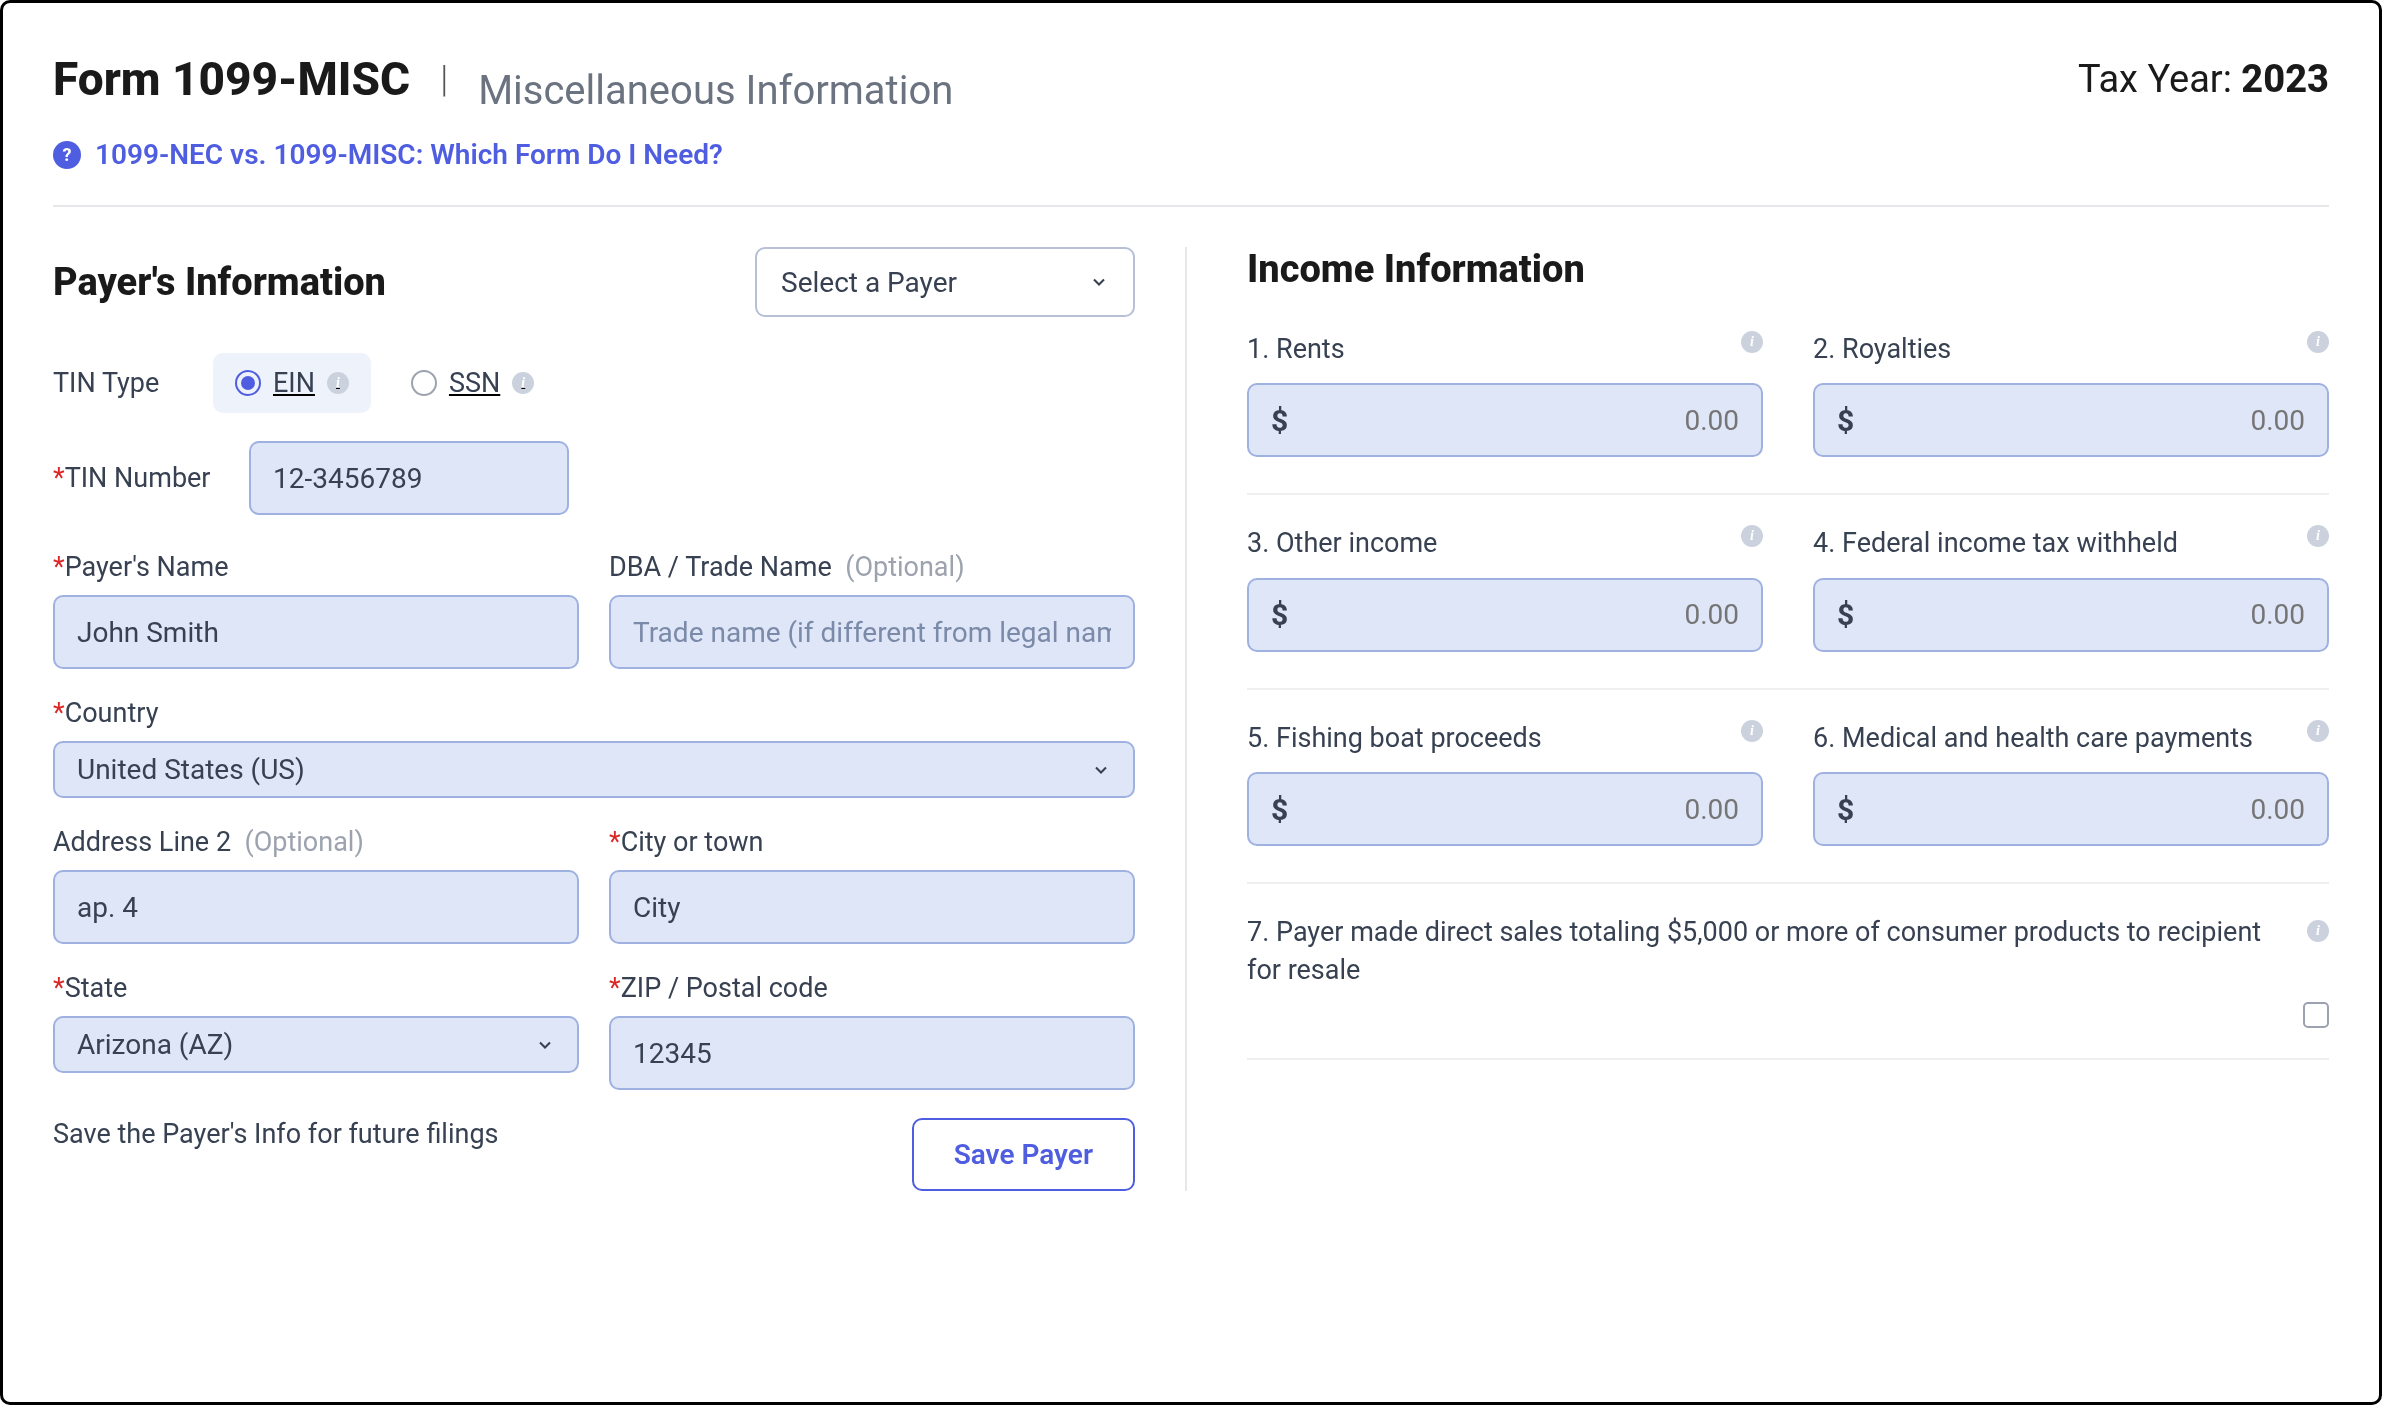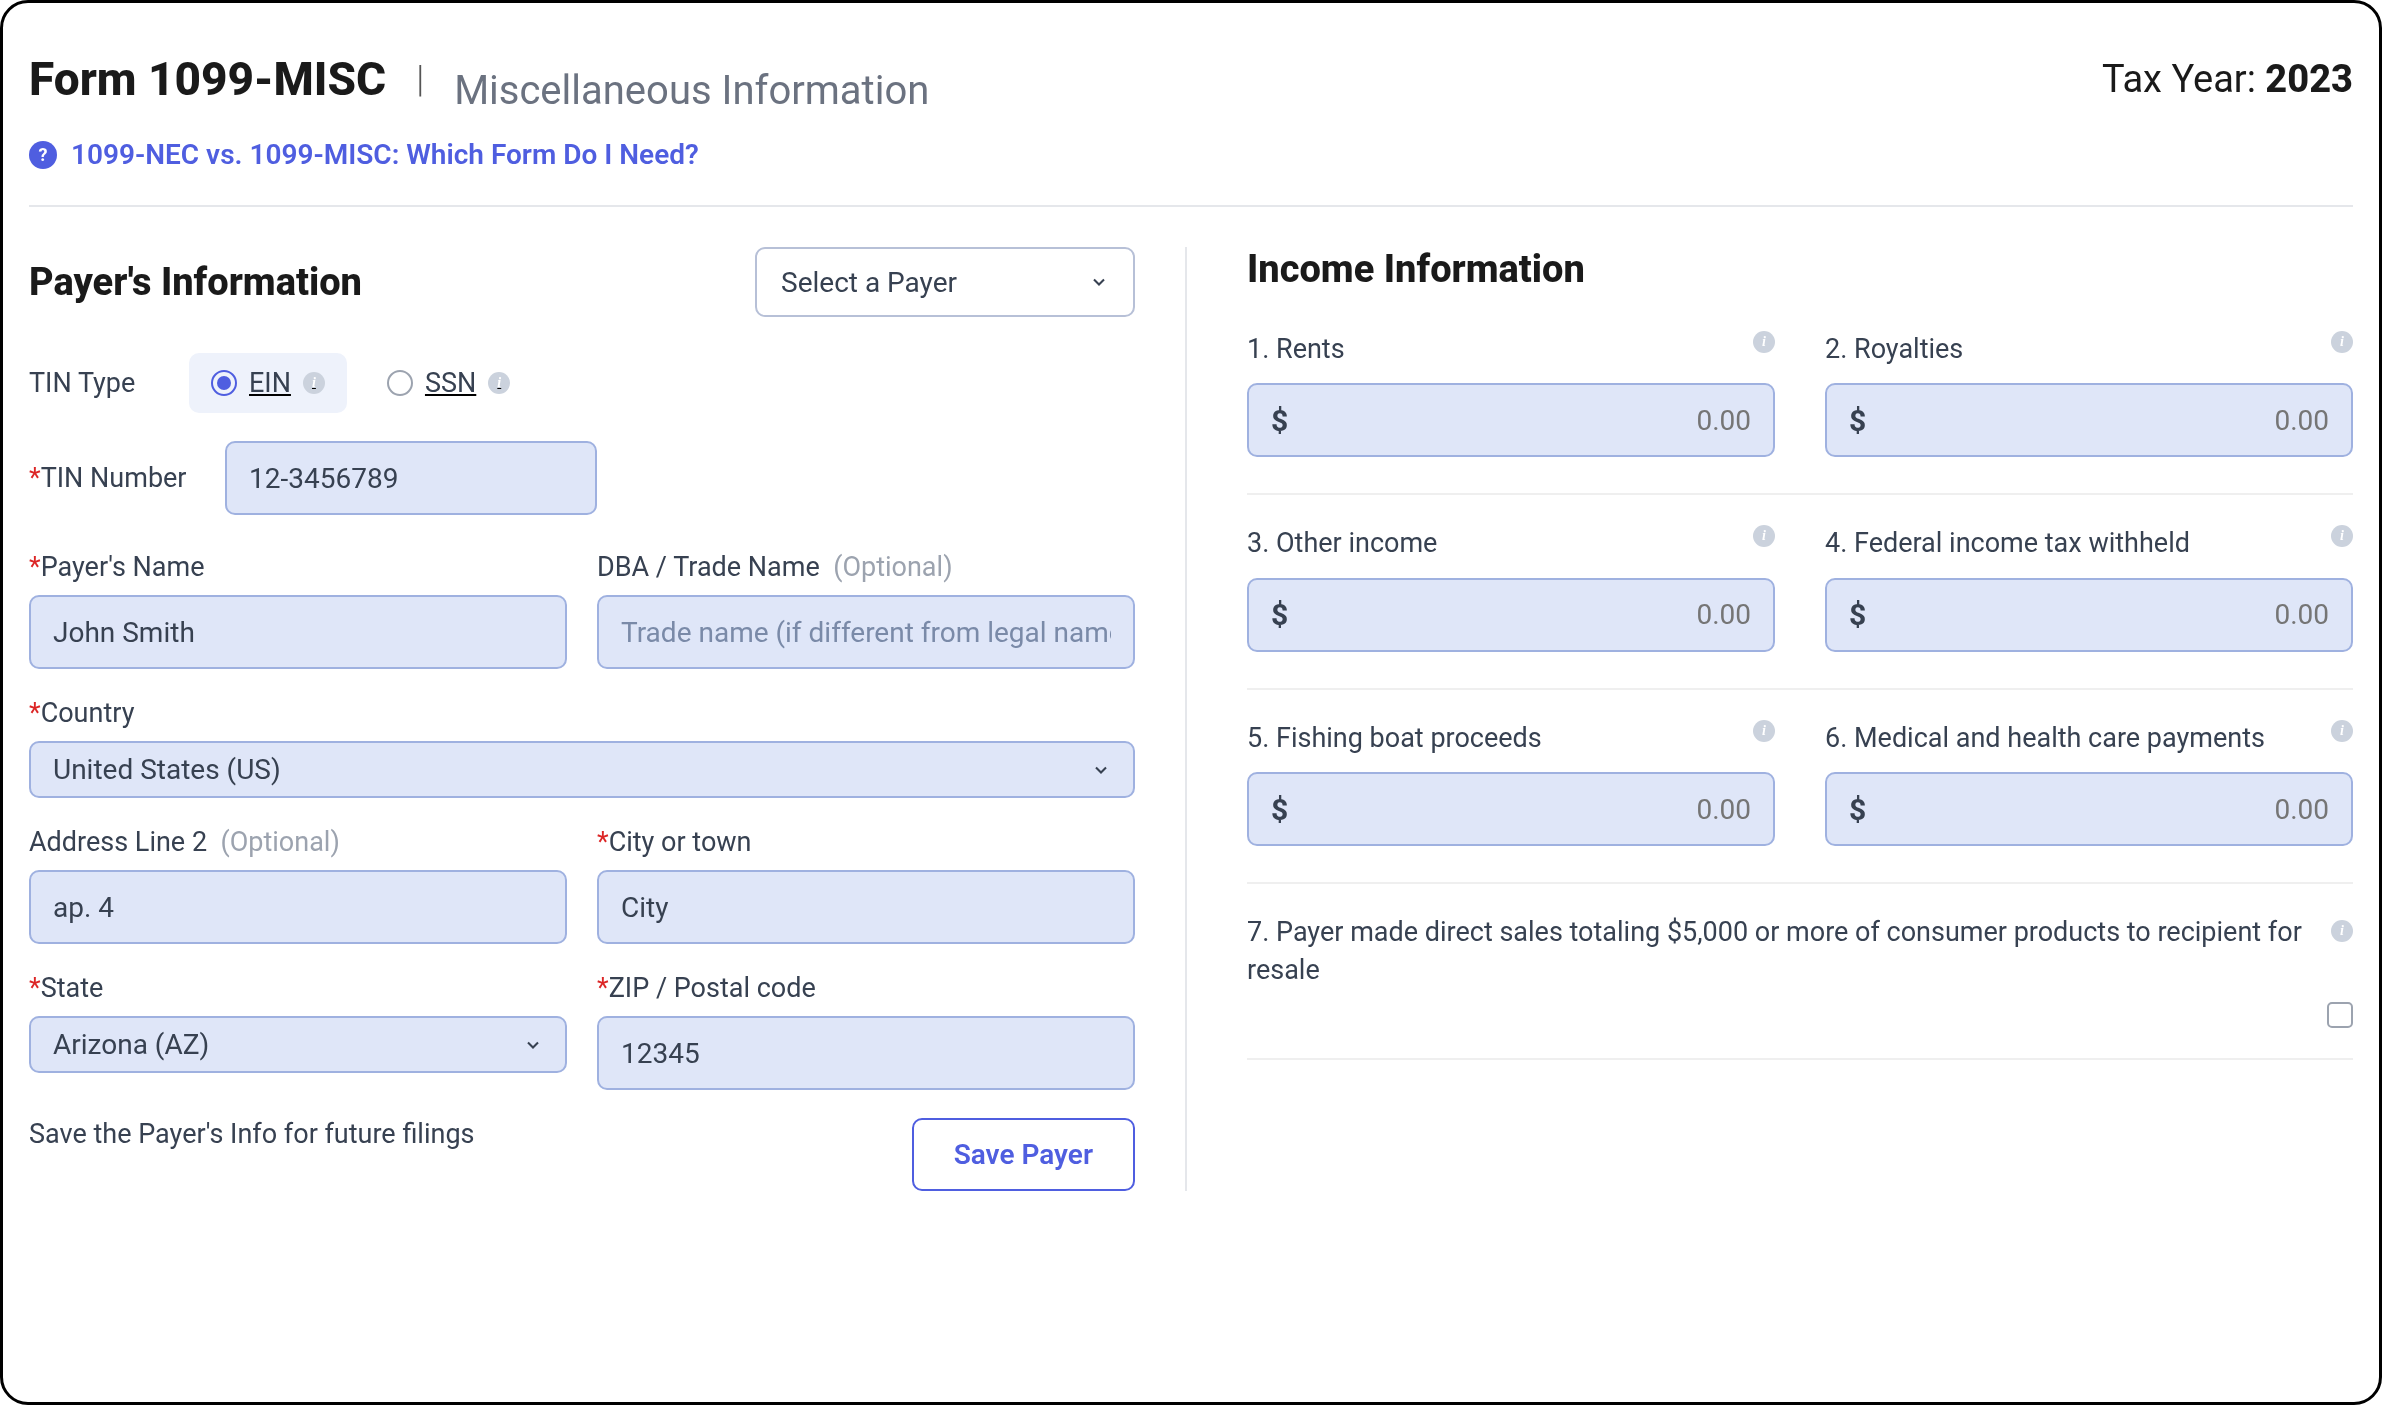--- a/index.html
+++ b/index.html
@@ -1,17 +1,17 @@
 <!DOCTYPE html>
 <html><head>
   <meta charset="utf-8">
   <style>
     * { box-sizing: border-box; margin: 0; padding: 0; font-family: -apple-system, BlinkMacSystemFont, "Segoe UI", Roboto, sans-serif; }
     body { background: #fff; padding: 0; }
-    .container { border: 3px solid #000; border-radius: 28px; padding: 40px 26px; width: 2382px; height: 1405px; }
+    .container { border: 3px solid #000; border-radius: 10px; padding: 40px 50px; width: 2382px; height: 1405px; }
     .header { display: flex; align-items: center; justify-content: space-between; margin-bottom: 24px; }
     .header-left { display: flex; align-items: center; gap: 30px; }
     .form-title { font-size: 46px; font-weight: 800; color: #1a1a1a; }
     .divider-vert { font-size: 36px; color: #555; font-weight: 300; }
     .form-subtitle { font-size: 40px; color: #6b7280; font-weight: 400; margin-top: 24px; }
     .tax-year { font-size: 38px; color: #1a1a1a; }
     .tax-year .year { font-weight: 800; }
     .help-row { display: flex; align-items: center; gap: 14px; margin-bottom: 34px; }
     .help-icon { width: 28px; height: 28px; border-radius: 50%; background: #4f5ee0; color: #fff; display: inline-flex; align-items: center; justify-content: center; font-weight: 700; font-size: 18px; }
     .help-link { color: #4f5ee0; font-size: 28px; font-weight: 600; text-decoration: none; }
@@ -36,21 +36,21 @@
     .radio-group { display: flex; gap: 18px; text-decoration: underline; }
     .radio-opt { display: flex; align-items: center; gap: 12px; padding: 14px 22px; border-radius: 10px; cursor: pointer; }
     .radio-opt.selected { background: #eef2fb; }
     .radio-circle { width: 26px; height: 26px; border: 2.5px solid #4f5ee0; border-radius: 50%; display: inline-flex; align-items: center; justify-content: center; }
     .radio-circle.off { border-color: #9ca3af; }
     .radio-dot { width: 14px; height: 14px; background: #4f5ee0; border-radius: 50%; }
     .radio-text { font-size: 27px; color: #374151; }
     .info-icon { width: 22px; height: 22px; border-radius: 50%; background: #cbd2dd; color: #fff; display: inline-flex; align-items: center; justify-content: center; font-size: 14px; font-weight: 700; font-style: italic; font-family: serif; }
     .tin-num-row { display: flex; align-items: center; gap: 36px; margin-bottom: 36px; }
     .tin-num-row .label { width: 160px; }
-    .tin-num-row .input { width: 372px; }
+    .tin-num-row .input { width: 320px; }
     .save-row { display: flex; align-items: flex-start; justify-content: space-between; margin-top: 24px; }
     .save-text { font-size: 27px; color: #374151; }
     .save-btn { border: 2.5px solid #4f5ee0; color: #4f5ee0; background: #fff; font-size: 28px; font-weight: 600; padding: 18px 40px; border-radius: 10px; cursor: pointer; }
     .income-row { display: flex; gap: 50px; padding-bottom: 36px; border-bottom: 2px solid #efefef; margin-bottom: 30px; }
     .income-row.last { border-bottom: 2px solid #efefef; }
     .income-field { flex: 1; display: flex; flex-direction: column; gap: 16px; }
     .income-label-row { display: flex; align-items: flex-start; justify-content: space-between; gap: 10px; min-height: 36px; }
     .income-label { font-size: 27px; color: #374151; line-height: 1.35; }
     .money-input { display: flex; align-items: center; height: 74px; border: 2px solid #9fb1e0; background: #dfe6f8; border-radius: 10px; padding: 0 22px; }
     .money-input .dollar { font-size: 30px; font-weight: 700; color: #374151; }

